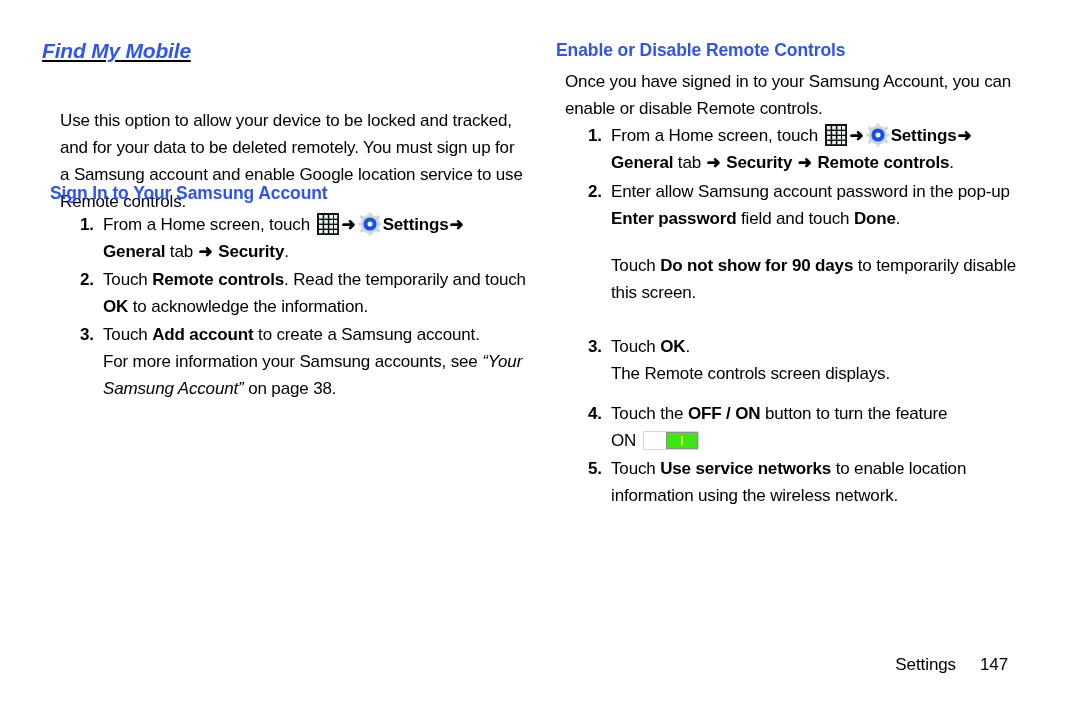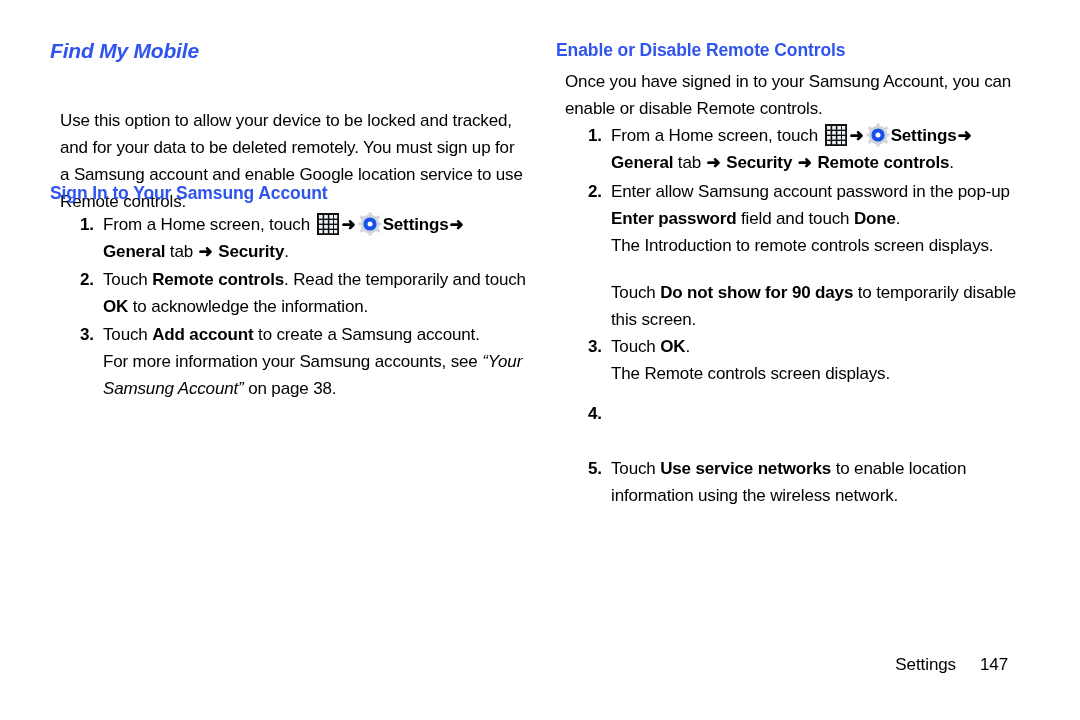--- a/index.html
+++ b/index.html
@@ -161,21 +161,21 @@
     text-align: right;
   }
 </style>
 </head>
 <body>
 
 <div class="page">
 
   <div class="col col-left">
 
-    <div style="position:absolute; top:40px; left:10px;">
+    <div style="position:absolute; top:40px; left:2px;text-decoration:underline;">
       <h1 class="doc-h1">Find My Mobile</h1>
     </div>
 
     <div style="position:absolute; top:59px; left:20px; width:465px;margin-top:48px;">
       <p class="para">Use this option to allow your device to be locked and tracked, and for your data to be deleted remotely. You must sign up for a Samsung account and enable Google location service to use Remote controls.</p>
     </div>
 
     <div style="position:absolute; top:185px; left:10px;">
       <h2 class="doc-h2">Sign In to Your Samsung Account</h2>
     </div>
@@ -287,35 +287,35 @@
                 <circle cx="12" cy="12" r="2.5" fill="#ffffff"></circle>
               </svg></span><b>Settings</b><span class="arrow">➜</span><br><b>General</b><span> tab </span><span class="arrow">➜</span> <b>Security</b> <span class="arrow">➜</span> <b>Remote controls</b><span>.</span></span>
       </div>
     </div>
 
     <div style="position:absolute; top:178px; left:0; width:480px;">
       <div class="step">
         <span class="step-num">2.</span>
         <span><span>Enter allow Samsung account password in the pop-up </span><b>Enter password</b><span> field and touch </span><b>Done</b><span>.</span></span>
       </div>
-      <div class="step-sub">The Introduction to remote controls screen displays.</div>
       <div class="step-sub" style="margin-top:20px;"><span>Touch </span><b>Do not show for 90 days</b><span> to temporarily disable this screen.</span></div>
     </div>
 
     <div style="position:absolute; top:333px; left:0; width:480px;">
       <div class="step">
         <span class="step-num">3.</span>
         <span><span>Touch </span><b>OK</b><span>.</span></span>
       </div>
       <div class="step-sub">The Remote controls screen displays.</div>
     </div>
 
     <div style="position:absolute; top:400px; left:0; width:480px;">
       <div class="step">
         <span class="step-num">4.</span>
+        <span><span>Touch the </span><b>OFF / ON</b><span> button to turn the feature</span><br><span>ON</span><span class="toggle"><span class="toggle-knob"></span></span></span>
       </div>
     </div>
 
     <div style="position:absolute; top:455px; left:0; width:480px;">
       <div class="step">
         <span class="step-num">5.</span>
         <span><span>Touch </span><b>Use service networks</b><span> to enable location information using the wireless network.</span></span>
       </div>
     </div>
 

